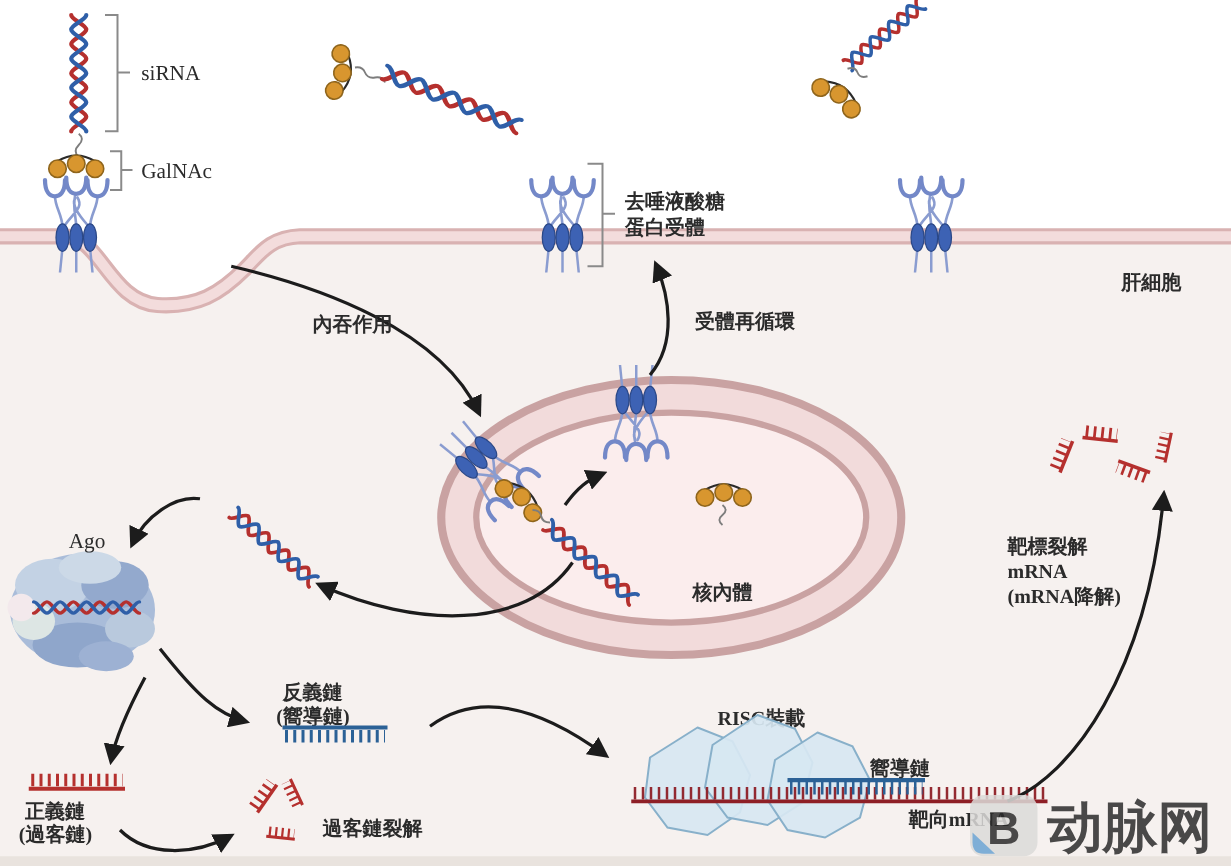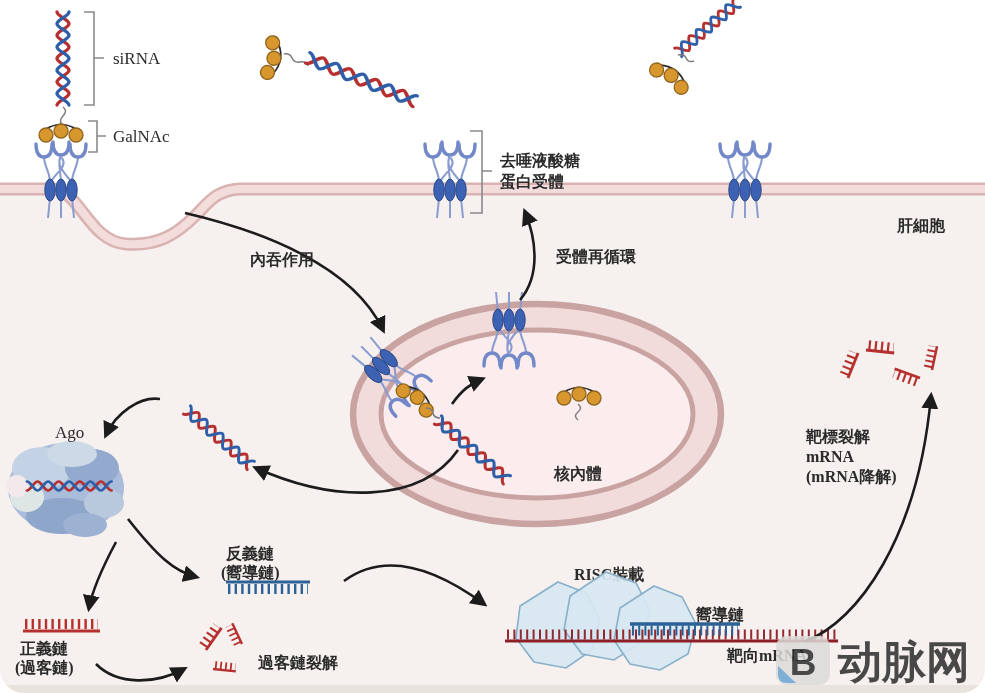--- a/index.html
+++ b/index.html
@@ -1,17 +1,17 @@
 <!DOCTYPE html>
 <html><head>
 <meta charset="utf-8">
 <style>
   html,body{margin:0;padding:0;background:#fff;}
   .stage{position:relative;width:985px;height:693px;overflow:hidden;
-         font-family:"Liberation Serif","DejaVu Serif",serif;border-radius:24px;}
+         font-family:"Liberation Serif","DejaVu Serif",serif;}
   svg text{fill:#2b2b2b;}
   .zh{font-weight:600;font-size:16px;}
   .lat{font-size:17px;font-weight:400;}
   .arrow{stroke:#1c1c1c;stroke-width:2.6;fill:none;}
   .bracket{stroke:#8a8a8a;stroke-width:1.6;fill:none;}
   .squig{stroke:#7d7d7d;stroke-width:1.5;fill:none;}
   .wm{font-family:"Liberation Sans","DejaVu Sans",sans-serif;font-weight:bold;}
 </style>
 </head>
 <body>

